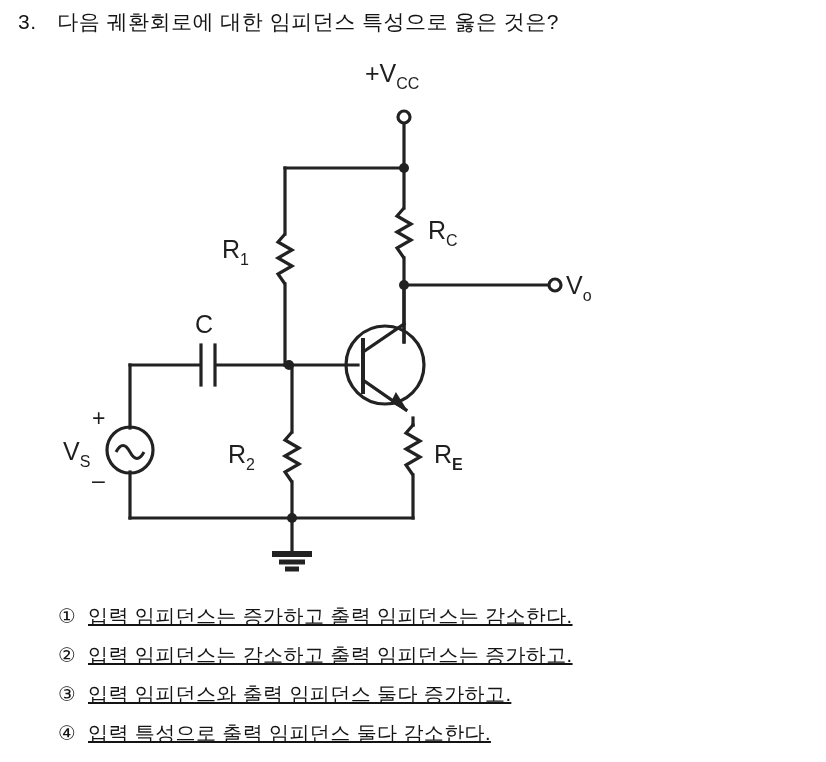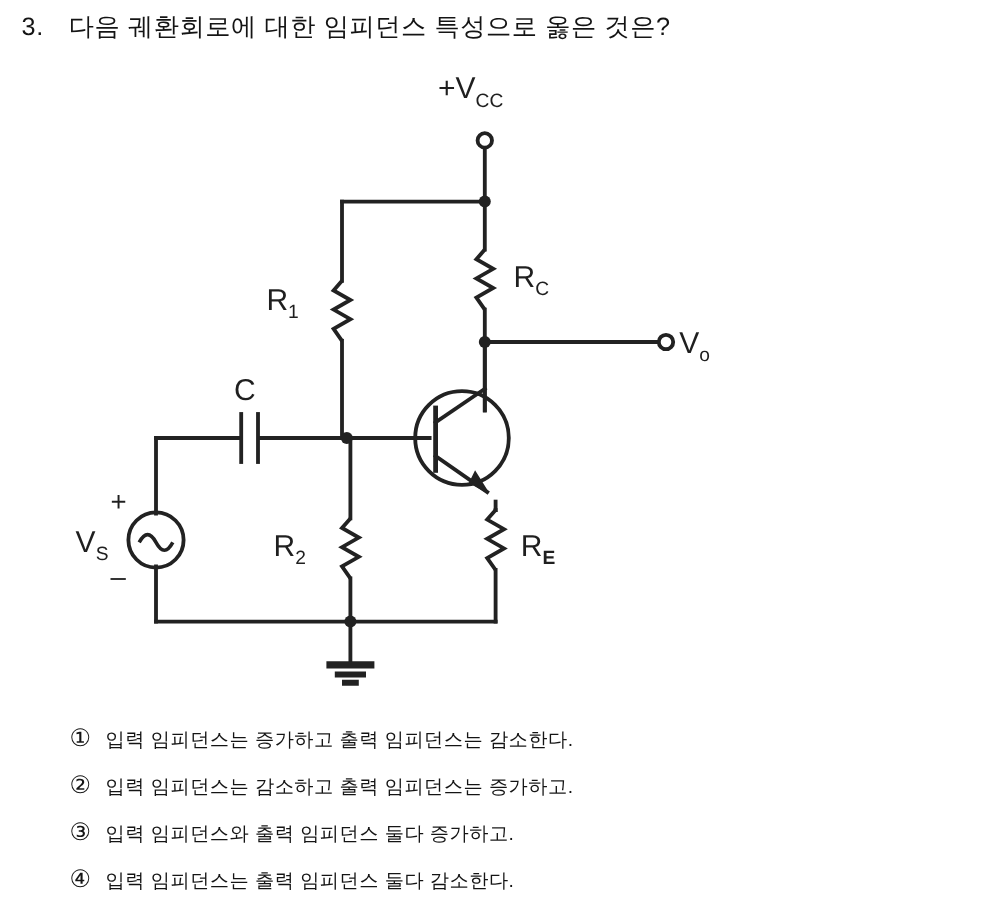--- a/index.html
+++ b/index.html
@@ -57,23 +57,24 @@
     height: 39px;
     white-space: nowrap;
   }
   .option-marker {
     width: 30px;
     flex: 0 0 30px;
     font-size: 20px;
     color: #141414;
   }
   .option-text {
-    font-size: 16px;
+    font-size: 20px;
     letter-spacing: 0.4px;
     color: #141414;
+    text-decoration: underline;
   }
   svg text {
     font-family: "Liberation Sans", "DejaVu Sans", sans-serif;
     fill: #1f1f1f;
   }
   .lbl {
     font-size: 25px;
   }
   .sub {
     font-size: 16px;
@@ -213,17 +214,17 @@
     <div class="option-row">
       <span class="option-marker">②</span>
       <span class="option-text">입력 임피던스는 감소하고 출력 임피던스는 증가하고.</span>
     </div>
     <div class="option-row">
       <span class="option-marker">③</span>
       <span class="option-text">입력 임피던스와 출력 임피던스 둘다 증가하고.</span>
     </div>
     <div class="option-row">
       <span class="option-marker">④</span>
-      <span class="option-text">입력 임피던스는 출력 임피던스 둘다 감소한다.</span>
+      <span class="option-text">입력 특성으로 출력 임피던스 둘다 감소한다.</span>
     </div>
   </div>
 
 </div>
 
 </body></html>

